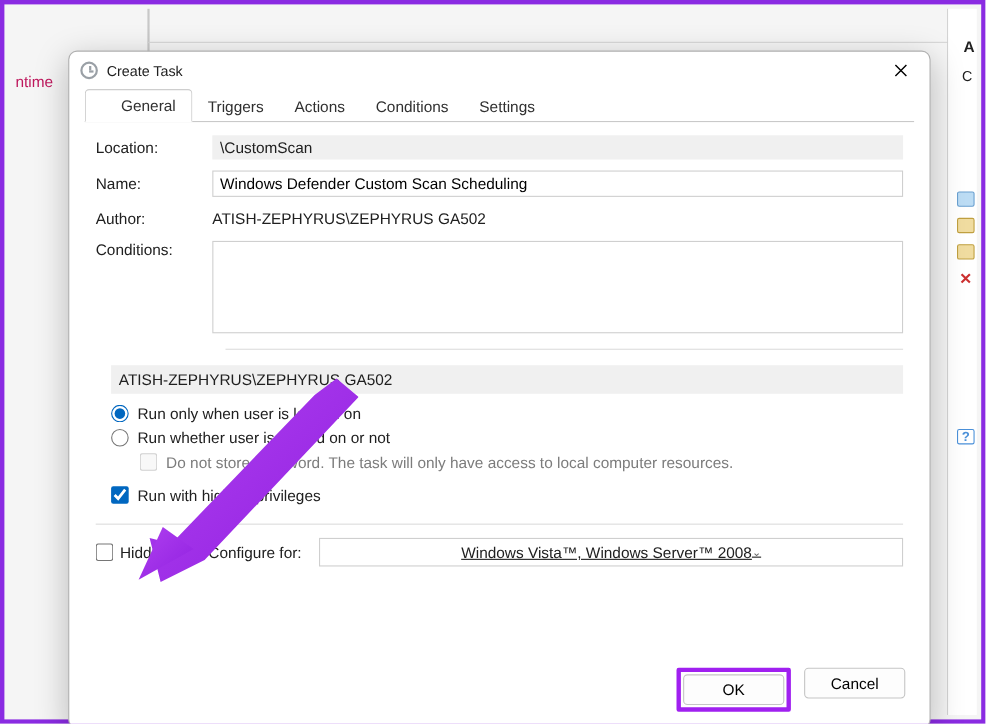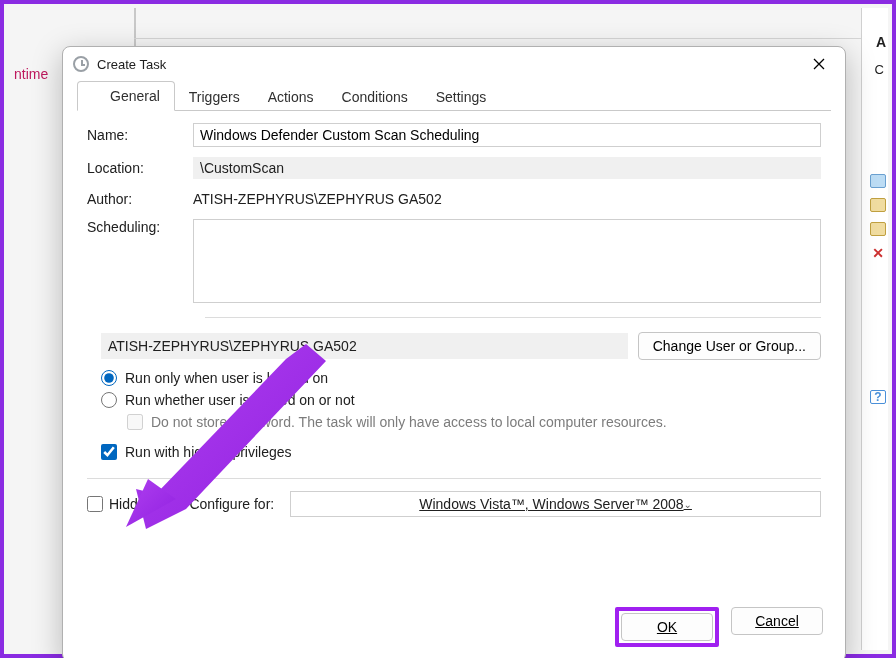--- a/index.html
+++ b/index.html
@@ -71,21 +71,21 @@
   .sep { height:1px; background:#dcdcdc; margin:12px 0; }
 
   .bottom-row { display:flex; align-items:center; gap:16px; }
   .hidden-chk { display:flex; align-items:center; gap:6px; font-size:14px; }
   .config-label { font-size:14px; margin-left:20px; }
   .dropdown { flex:1; height:26px; border:1px solid #cfcfcf; background:#fff; font-size:14px; padding:2px 24px; display:flex; align-items:center; justify-content:center; cursor:pointer;text-decoration:underline; }
   .dropdown .caret { font-size:10px; color:#666; }
 
   .button-row { display:flex; justify-content:flex-end; gap:12px; padding:12px 22px 14px 0; }
   .ok-wrap { border:4px solid #a020f0; padding:2px; border-radius:2px; }
-  .dlg-btn { min-width:92px; height:28px; background:#fdfdfd; border:1px solid #c5c5c5; border-radius:4px; font-size:14px; cursor:pointer;text-decoration:underline; }
+  .dlg-btn { min-width:92px; height:28px; background:#fdfdfd; border:1px solid #c5c5c5; border-radius:4px; font-size:14px; cursor:pointer; }
 
   
   .arrow-svg { position:absolute; left:72px; top:335px; width:250px; height:190px; pointer-events:none; }
 </style>
 </head>
 <body>
 
 <div class="outer-border">
 
   <span class="bg-left-text">ntime</span>
@@ -121,46 +121,45 @@
       <div class="tab active">General</div>
       <div class="tab">Triggers</div>
       <div class="tab">Actions</div>
       <div class="tab">Conditions</div>
       <div class="tab">Settings</div>
     </div>
 
     <div class="tab-body">
 
       <div class="field-row">
+        <span class="field-label">Location:</span>
+        <span class="readonly-val">\CustomScan</span>
+      </div>
+
+      <div class="field-row">
         <span class="field-label">Name:</span>
         <input class="text-input" value="Windows Defender Custom Scan Scheduling" style="">
-      </div>
-
-      <div class="field-row">
-        <span class="field-label">Location:</span>
-        <span class="readonly-val">\CustomScan</span>
       </div>
 
       <div class="field-row">
         <span class="field-label">Author:</span>
         <span class="plain-val">ATISH-ZEPHYRUS\ZEPHYRUS GA502</span>
       </div>
 
       <div class="field-row top">
-        <span class="field-label">Scheduling:</span>
+        <span class="field-label">Conditions:</span>
         <textarea class="desc-box" style=""></textarea>
       </div>
 
       <div class="groupbox">
         <div class="group-rule"></div>
 
 
         <div class="account-row">
           <span class="account-box">ATISH-ZEPHYRUS\ZEPHYRUS GA502</span>
-          <button class="btn">Change User or Group...</button>
         </div>
 
         <label class="radio-row">
           <input type="radio" name="runmode" checked="" style="">
           <span>Run only when user is logged on</span>
         </label>
 
         <label class="radio-row">
           <input type="radio" name="runmode" style="">
           <span>Run whether user is logged on or not</span>

